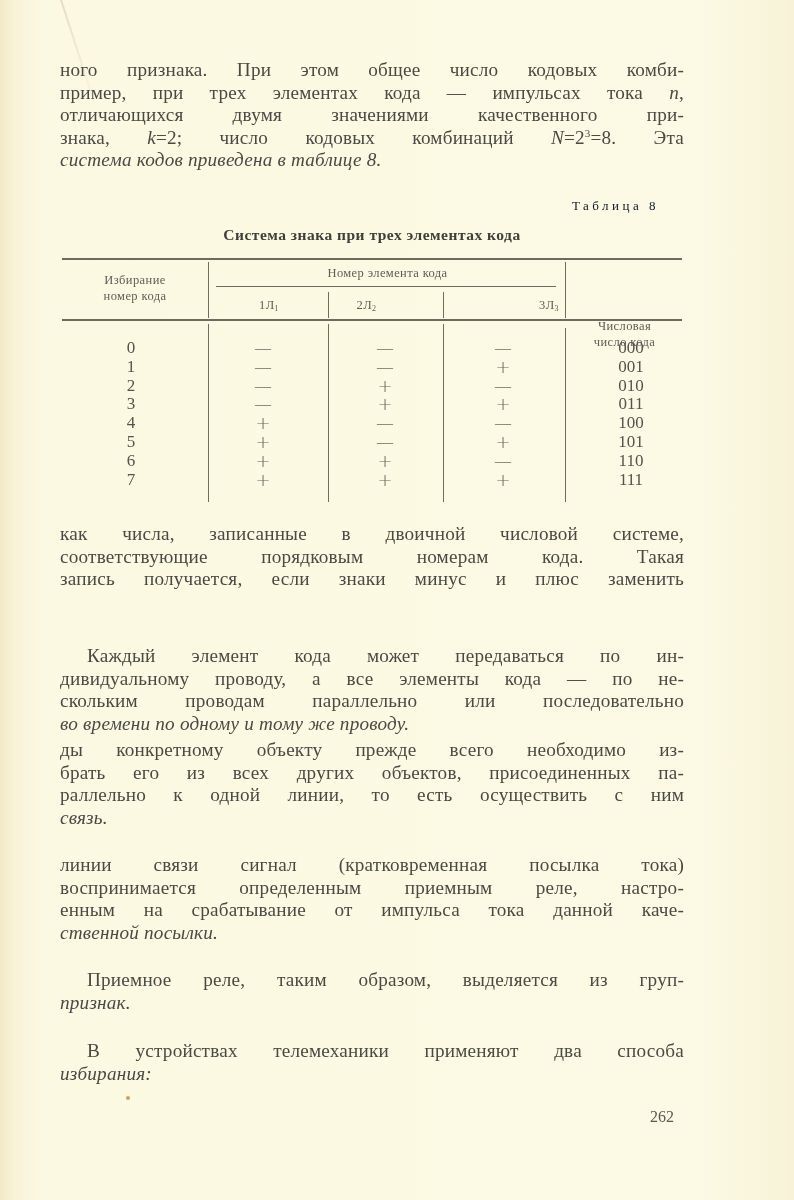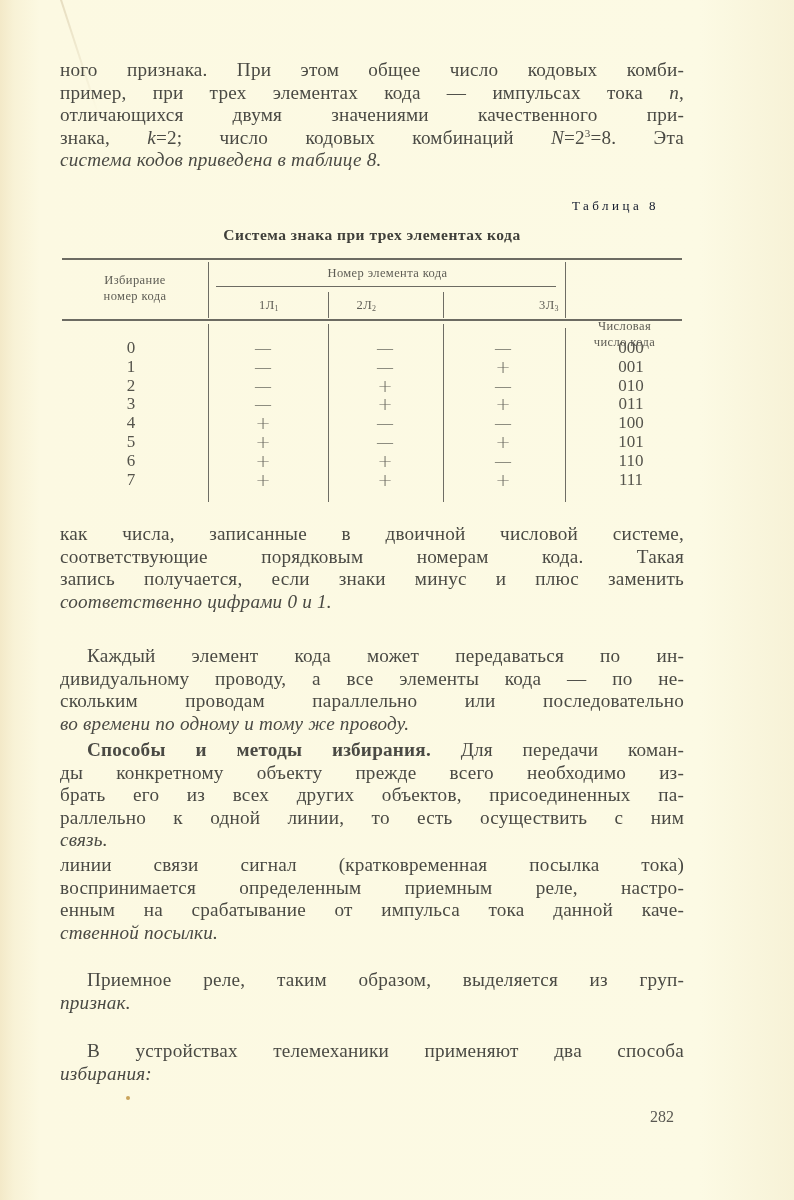--- a/index.html
+++ b/index.html
@@ -150,32 +150,30 @@
       <div>101</div>
       <div>110</div>
       <div>111</div>
     </div>
   </div>
 
   <div class="text-block" style="top:523px;">
     <div class="line">как числа, записанные в двоичной числовой системе,</div>
     <div class="line">соответствующие порядковым номерам кода. Такая</div>
     <div class="line">запись получается, если знаки минус и плюс заменить</div>
-    <div class="line last">соответственно цифрами 0 и 1.</div>
   </div>
 
   <div class="text-block" style="top:645px;">
     <div class="line indent">Каждый элемент кода может передаваться по ин-</div>
     <div class="line">дивидуальному проводу, а все элементы кода — по не-</div>
     <div class="line">скольким проводам параллельно или последовательно</div>
     <div class="line last">во времени по одному и тому же проводу.</div>
   </div>
 
   <div class="text-block" style="top:739px;">
-    <div class="line indent"><span class="bold">Способы и методы избирания.</span><span> Для передачи коман-</span></div>
     <div class="line">ды конкретному объекту прежде всего необходимо из-</div>
     <div class="line">брать его из всех других объектов, присоединенных па-</div>
     <div class="line">раллельно к одной линии, то есть осуществить с ним</div>
     <div class="line last">связь.</div>
   </div>
 
   <div class="text-block" style="top:854px;">
     <div class="line">линии связи сигнал (кратковременная посылка тока)</div>
     <div class="line">воспринимается определенным приемным реле, настро-</div>
     <div class="line">енным на срабатывание от импульса тока данной каче-</div>
@@ -186,14 +184,14 @@
     <div class="line indent">Приемное реле, таким образом, выделяется из груп-</div>
     <div class="line last">признак.</div>
   </div>
 
   <div class="text-block" style="top:1040px;">
     <div class="line indent">В устройствах телемеханики применяют два способа</div>
     <div class="line last">избирания:</div>
   </div>
 
   <div class="speck" style="left:126px; top:1096px;"></div>
-  <div class="page-number">282</div>
+  <div class="page-number">262</div>
 </div>
 
 </body></html>

